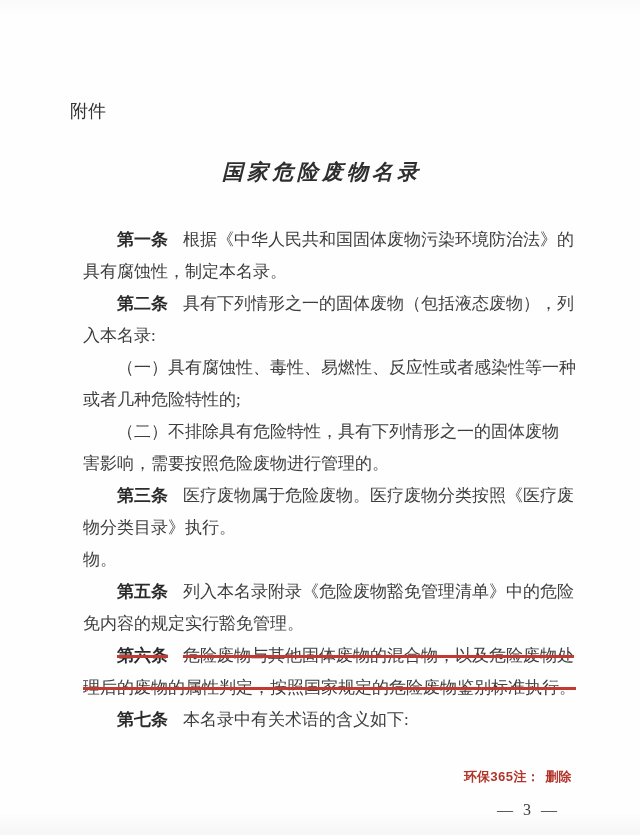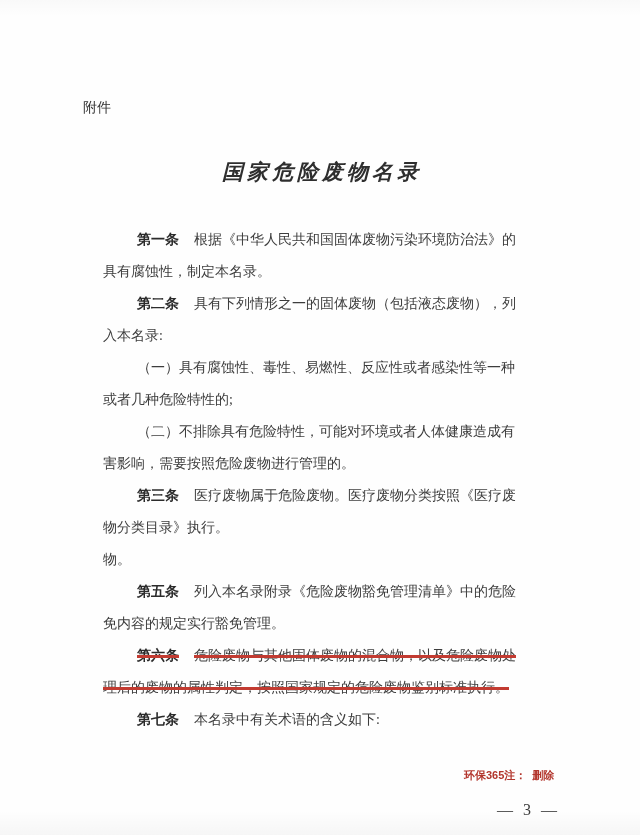--- a/index.html
+++ b/index.html
@@ -11,57 +11,56 @@
     font-family: "Liberation Serif", "DejaVu Serif", serif;
     color: #3d3d3d;
   }
   .page {
     position: absolute; inset: 0;
     background:
       linear-gradient(180deg, rgba(0,0,0,0.02) 0%, rgba(0,0,0,0) 2%, rgba(0,0,0,0) 97%, rgba(0,0,0,0.03) 100%),
       #fefefe;
   }
   .attachment {
-    position: absolute; left: 83px; top: 99px;
-    font-size: 14px; color: #333;
+    position: absolute; left: 70px; top: 99px;
+    font-size: 18px; color: #333;
   }
   .doc-title {
     position: absolute; left: 0; right: 0; top: 158px;
     text-align: center;
     font-size: 21px; font-weight: bold;
     letter-spacing: 4px; text-indent: 4px;
     color: #2e2e2e;
     font-style: italic;
   }
   .body-text {
     position: absolute; left: 83px; top: 224px; width: 510px;
   }
   .line {
     height: 32px; line-height: 32px;
-    font-size: 14px;
+    font-size: 17px;
     white-space: nowrap;
     color: #3d3d3d;
-    margin-left: 20px;
   }
   .indent { padding-left: 34px; }
   .article-label {
     font-weight: bold;
     color: #2b2b2b;
     margin-right: 15px;
   }
   .article-label:empty { display: none; margin: 0; }
   .struck {
     text-decoration: line-through;
     text-decoration-color: #c23b31;
     text-decoration-thickness: 2.5px;
   }
   .annotation {
     position: absolute; left: 464px; top: 768px;
-    font-family: Liberation Sans, sans-serif;
-    font-size: 11px; font-weight: bold;
+    font-family: Liberation Mono, monospace;
+    font-size: 13px; font-weight: bold;
     color: #b2352c;
     white-space: nowrap;
   }
   .annotation .sep { display: inline-block; width: 6px; }
   .page-number {
     position: absolute; right: 80px; top: 801px;
     font-size: 16px; letter-spacing: 3px;
     color: #3d3d3d;
   }
 </style>
@@ -74,21 +73,21 @@
 
   <div class="doc-title">国家危险废物名录</div>
 
   <div class="body-text">
     <div class="line indent"><span class="article-label">第一条</span><span>根据《中华人民共和国固体废物污染环境防治法》的</span></div>
     <div class="line"><span>具有腐蚀性，制定本名录。</span></div>
     <div class="line indent"><span class="article-label">第二条</span><span>具有下列情形之一的固体废物（包括液态废物），列</span></div>
     <div class="line"><span>入本名录:</span></div>
     <div class="line indent"><span>（一）具有腐蚀性、毒性、易燃性、反应性或者感染性等一种</span></div>
     <div class="line"><span>或者几种危险特性的;</span></div>
-    <div class="line indent"><span>（二）不排除具有危险特性，可能对环境或者人体健康造成有</span></div>
+    <div class="line indent"><span>（二）不排除具有危险特性，具有下列情形之一的固体废物</span></div>
     <div class="line"><span>害影响，需要按照危险废物进行管理的。</span></div>
     <div class="line indent"><span class="article-label">第三条</span><span>医疗废物属于危险废物。医疗废物分类按照《医疗废</span></div>
     <div class="line"><span>物分类目录》执行。</span></div>
     <div class="line"><span>物。</span></div>
     <div class="line indent"><span class="article-label">第五条</span><span>列入本名录附录《危险废物豁免管理清单》中的危险</span></div>
     <div class="line"><span>免内容的规定实行豁免管理。</span></div>
     <div class="line indent struck"><span class="article-label">第六条</span><span>危险废物与其他固体废物的混合物，以及危险废物处</span></div>
     <div class="line struck"><span>理后的废物的属性判定，按照国家规定的危险废物鉴别标准执行。</span></div>
     <div class="line indent"><span class="article-label">第七条</span><span>本名录中有关术语的含义如下:</span></div>
   </div>

